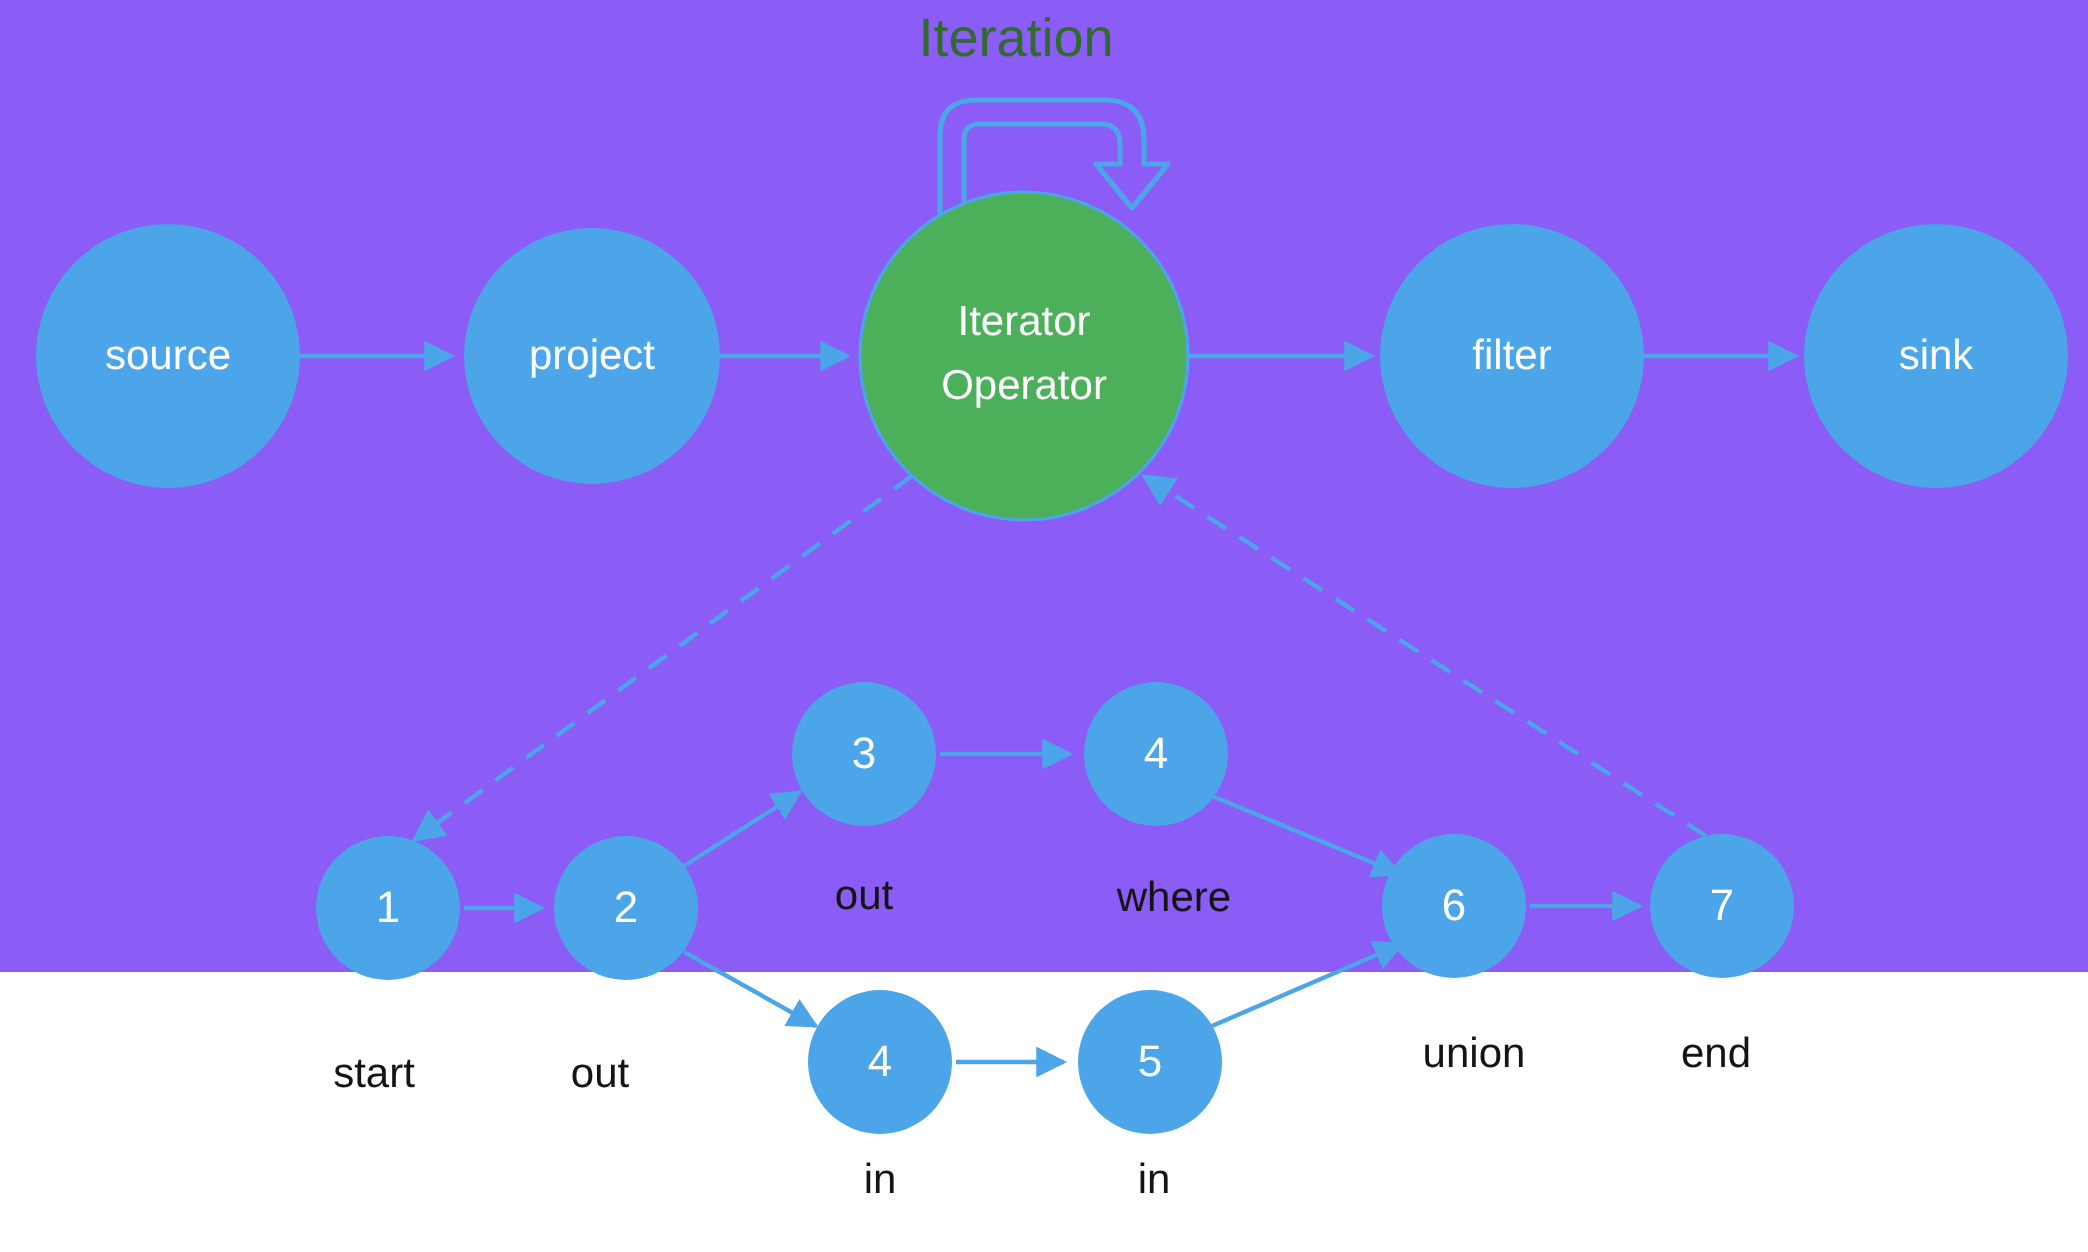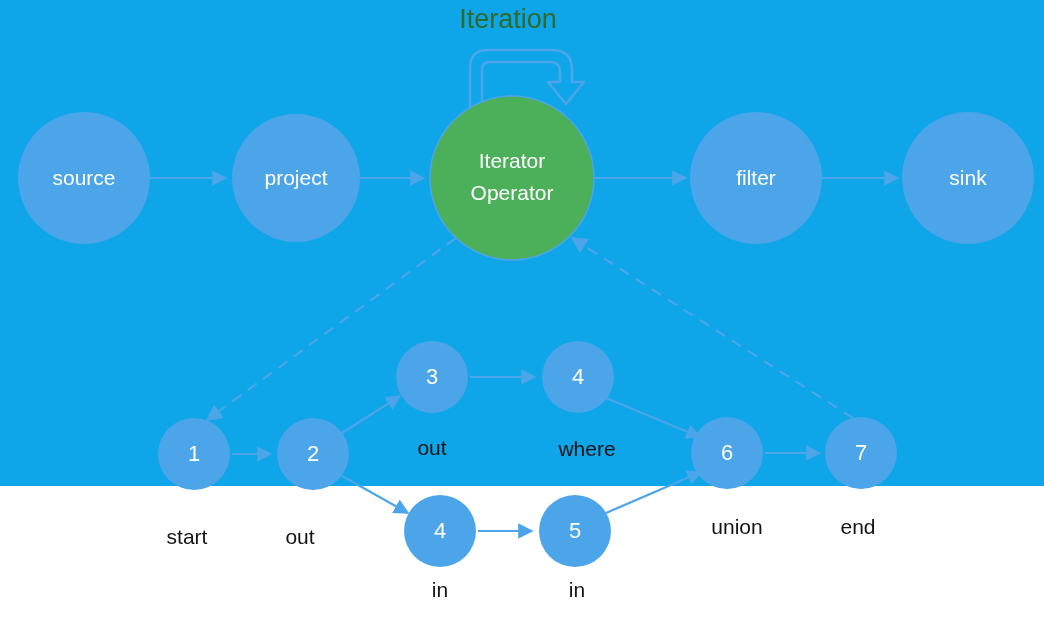--- a/index.html
+++ b/index.html
@@ -1,18 +1,18 @@
 <!DOCTYPE html>
 <html><head>
 <meta charset="utf-8">
 <style>
   html,body{margin:0;padding:0;background:#ffffff;}
   body{width:1044px;height:626px;overflow:hidden;
        font-family:"Liberation Sans",sans-serif;}
-  #stage{position:relative;width:1044px;height:486px;background:#0ea5e9;}
+  #stage{position:relative;width:1044px;height:486px;background:#8b5cf6;}
   #stage svg{position:absolute;left:0;top:0;width:1044px;height:626px;}
   .node-label{font-family:"Liberation Sans",sans-serif;fill:#ffffff;text-anchor:middle;dominant-baseline:middle;}
   .big-label{font-size:21px;}
   .small-label{font-size:22px;}
   .caption{font-family:"Liberation Sans",sans-serif;fill:#141414;font-size:21px;text-anchor:middle;dominant-baseline:middle;}
   .title{font-family:"Liberation Sans",sans-serif;font-size:27px;text-anchor:middle;dominant-baseline:middle;}
 </style>
 </head>
 <body>
 

